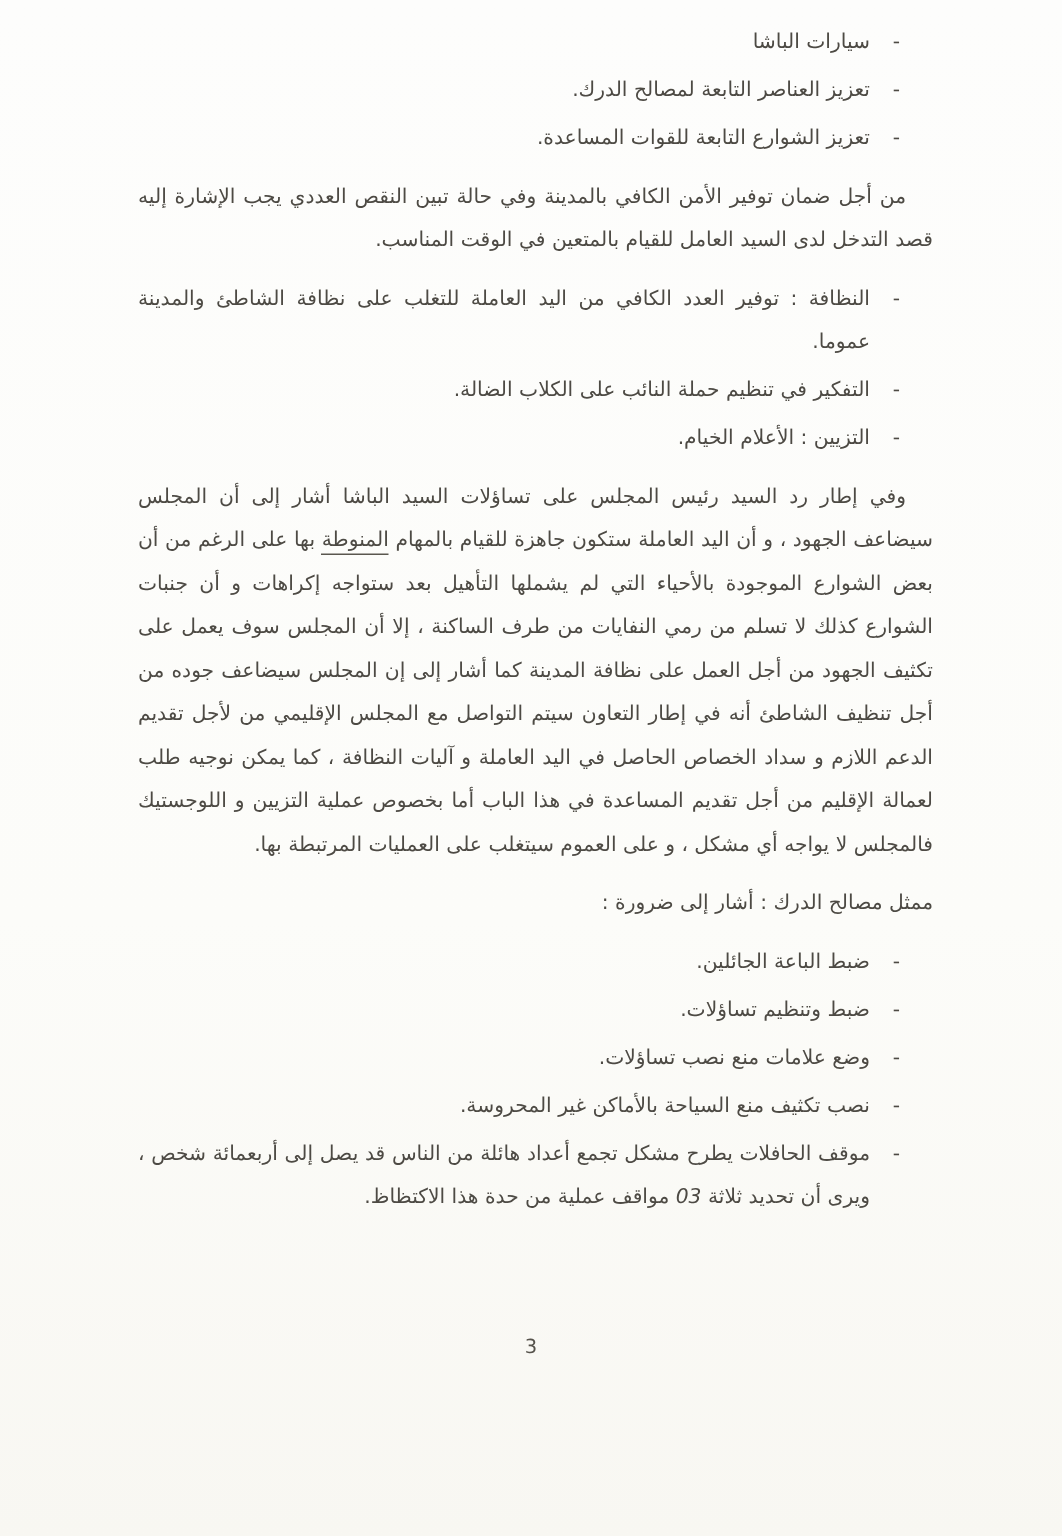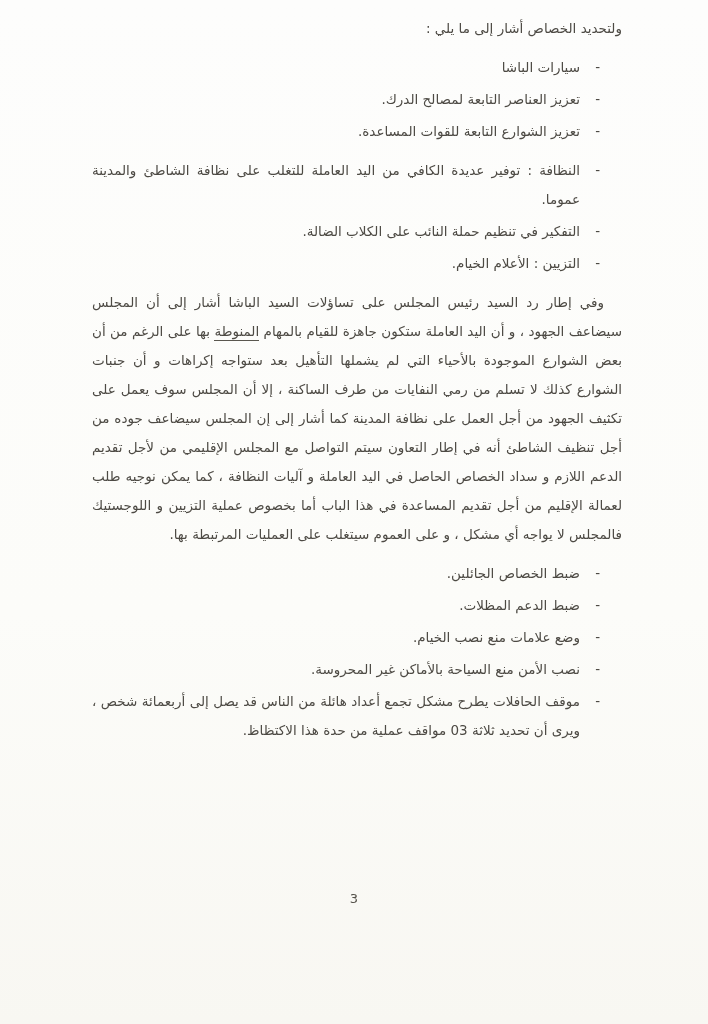--- a/index.html
+++ b/index.html
@@ -47,89 +47,91 @@
     text-align: right;
   }
   ul.dash-list .li-text {
     flex: 1 1 auto;
   }
   .u-word {
     border-bottom: 1px solid #5a574f;
     padding-bottom: 1px;
   }
   .num-italic {
+    font-style: italic;
   }
   .page-number {
     position: absolute;
     top: 884px;
     left: 0;
     right: 0;
     text-align: center;
     text-indent: 0;
     font-size: 13px;
     color: #55524b;
   }
 </style>
 </head>
 <body>
 
 <div class="page">
 
-  <p>ولتحديد الخصاص أشار إلى ما يلي :</p>
 
   <ul class="dash-list">
     <li>
       <span class="dash">-</span>
       <span class="li-text">سيارات الباشا</span>
     </li>
     <li>
       <span class="dash">-</span>
       <span class="li-text">تعزيز العناصر التابعة لمصالح الدرك.</span>
     </li>
     <li>
       <span class="dash">-</span>
       <span class="li-text">تعزيز الشوارع التابعة للقوات المساعدة.</span>
     </li>
   </ul>
 
+  <p class="indent">من أجل ضمان توفير الأمن الكافي بالمدينة وفي حالة تبين النقص العددي يجب الإشارة إليه قصد التدخل لدى السيد العامل للقيام بالمتعين في الوقت المناسب.</p>
 
   <ul class="dash-list">
     <li>
       <span class="dash">-</span>
-      <span class="li-text">النظافة : توفير عديدة الكافي من اليد العاملة للتغلب على نظافة الشاطئ والمدينة عموما.</span>
+      <span class="li-text">النظافة : توفير العدد الكافي من اليد العاملة للتغلب على نظافة الشاطئ والمدينة عموما.</span>
     </li>
     <li>
       <span class="dash">-</span>
       <span class="li-text">التفكير في تنظيم حملة النائب على الكلاب الضالة.</span>
     </li>
     <li>
       <span class="dash">-</span>
       <span class="li-text">التزيين : الأعلام الخيام.</span>
     </li>
   </ul>
 
   <p class="indent"><span>وفي إطار رد السيد رئيس المجلس على تساؤلات السيد الباشا أشار إلى أن المجلس سيضاعف الجهود ، و أن اليد العاملة ستكون جاهزة للقيام بالمهام </span><span class="u-word">المنوطة</span><span> بها على الرغم من أن بعض الشوارع الموجودة بالأحياء التي لم يشملها التأهيل بعد ستواجه إكراهات و أن جنبات الشوارع كذلك لا تسلم من رمي النفايات من طرف الساكنة ، إلا أن المجلس سوف يعمل على تكثيف الجهود من أجل العمل على نظافة المدينة كما أشار إلى إن المجلس سيضاعف جوده من أجل تنظيف الشاطئ أنه في إطار التعاون سيتم التواصل مع المجلس الإقليمي من لأجل تقديم الدعم اللازم و سداد الخصاص الحاصل في اليد العاملة و آليات النظافة ، كما يمكن نوجيه طلب لعمالة الإقليم من أجل تقديم المساعدة في هذا الباب أما بخصوص عملية التزيين و اللوجستيك فالمجلس لا يواجه أي مشكل ، و على العموم سيتغلب على العمليات المرتبطة بها.</span></p>
 
+  <p>ممثل مصالح الدرك : أشار إلى ضرورة :</p>
 
   <ul class="dash-list">
     <li>
       <span class="dash">-</span>
-      <span class="li-text">ضبط الخصاص الجائلين.</span>
+      <span class="li-text">ضبط الباعة الجائلين.</span>
     </li>
     <li>
       <span class="dash">-</span>
-      <span class="li-text">ضبط الدعم المظلات.</span>
+      <span class="li-text">ضبط وتنظيم تساؤلات.</span>
     </li>
     <li>
       <span class="dash">-</span>
-      <span class="li-text">وضع علامات منع نصب الخيام.</span>
+      <span class="li-text">وضع علامات منع نصب تساؤلات.</span>
     </li>
     <li>
       <span class="dash">-</span>
-      <span class="li-text">نصب الأمن منع السياحة بالأماكن غير المحروسة.</span>
+      <span class="li-text">نصب تكثيف منع السياحة بالأماكن غير المحروسة.</span>
     </li>
     <li>
       <span class="dash">-</span>
       <span class="li-text"><span>موقف الحافلات يطرح مشكل تجمع أعداد هائلة من الناس قد يصل إلى أربعمائة شخص ، ويرى أن تحديد ثلاثة </span><span class="num-italic">03</span><span> مواقف عملية من حدة هذا الاكتظاظ.</span></span>
     </li>
   </ul>
 
 
   <div class="page-number">3</div>
 

